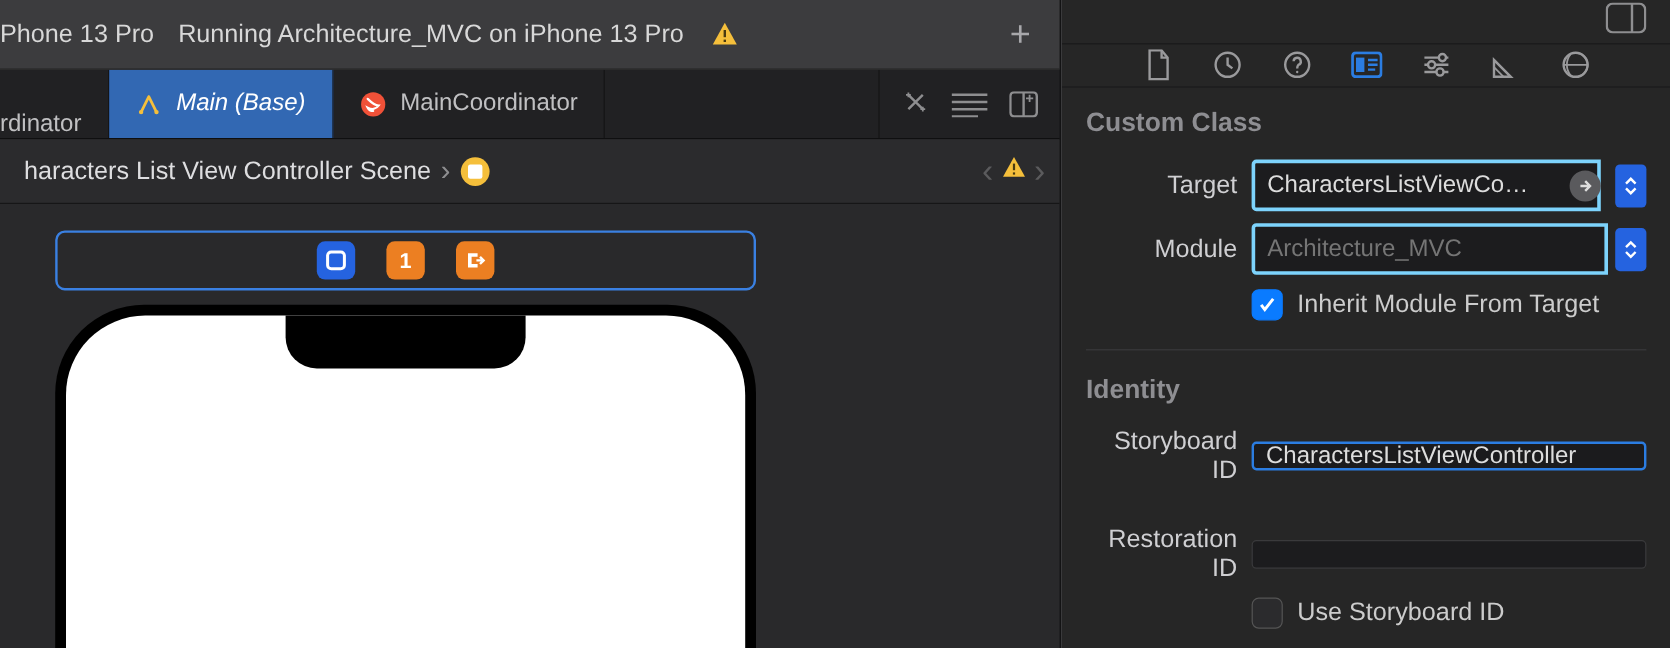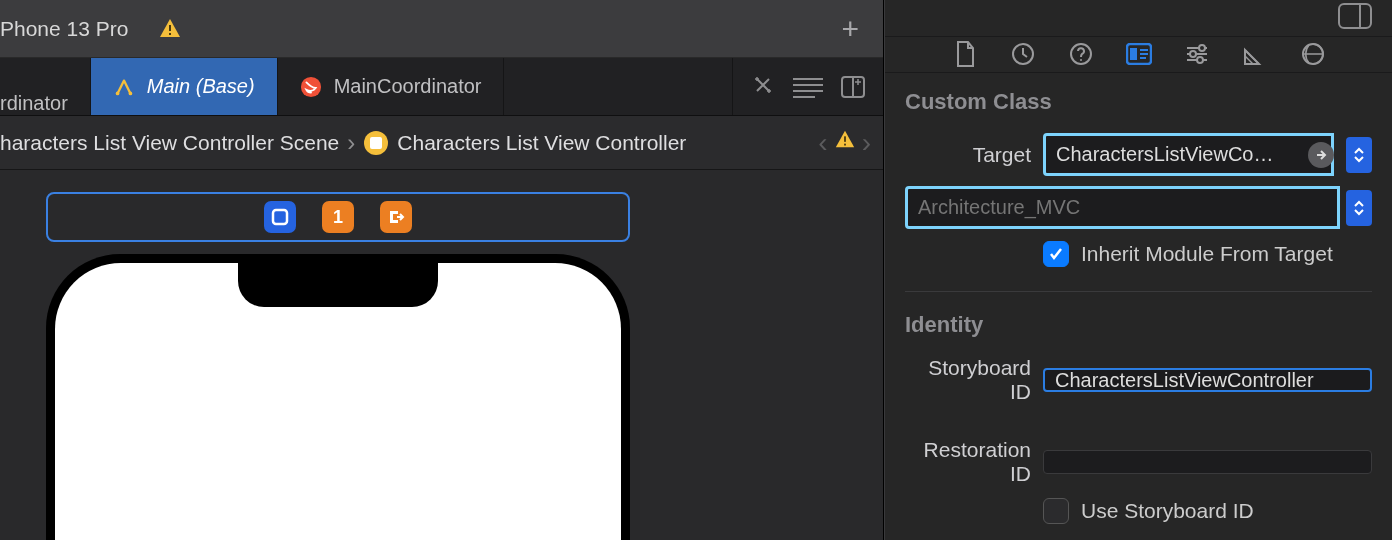--- a/index.html
+++ b/index.html
@@ -107,20 +107,21 @@
     align-items: center;
     padding: 0 10px 0 0;
     font-size: 21px;
     color: #dedee0;
     border-bottom: 1px solid #161617;
     gap: 8px;
   }
   .breadcrumb .bc-seg {
     white-space: nowrap;
     overflow: hidden;
+    padding-left: 20px;
   }
   .breadcrumb .chev { color: #8e8e90; font-size: 24px; }
   .bc-icon {
     display:flex; align-items:center;
   }
   .crumb-nav {
     margin-left: auto;
     display: flex;
     align-items: center;
     gap: 4px;
@@ -307,20 +308,21 @@
   input { outline: none; }
   svg { flex-shrink: 0; }
 </style>
 </head>
 <body>
 
 <div class="left-pane">
 
   <div class="status-bar">
     <span class="device">Phone 13 Pro</span>
+    <span class="status-text">Running Architecture_MVC on iPhone 13 Pro</span>
     <span class="warn-top">
       <svg width="24" height="24" viewBox="0 0 24 24">
           <path d="M12 2 L22 20 L2 20 Z" fill="#f5bf3b"></path>
           <rect x="11" y="8" width="2" height="6" fill="#4a3a10"></rect>
           <rect x="11" y="16" width="2" height="2" fill="#4a3a10"></rect>
         </svg>
     </span>
     <span class="plus">+</span>
   </div>
 
@@ -376,21 +378,20 @@
 
   <div class="breadcrumb">
     <span class="bc-seg">haracters List View Controller Scene</span>
     <span class="chev">›</span>
     <span class="bc-icon">
       <svg width="26" height="26">
           <circle cx="13" cy="13" r="12" fill="#f5bf3b"></circle>
           <rect x="7" y="7" width="12" height="12" rx="2" fill="#fff"></rect>
         </svg>
     </span>
-    <span class="bc-seg">Characters List View Controller</span>
     <div class="crumb-nav">
       <span class="chev">‹</span>
       <span>
         <svg width="22" height="22" viewBox="0 0 24 24">
             <path d="M12 2 L22 20 L2 20 Z" fill="#f5bf3b"></path>
             <rect x="11" y="8" width="2" height="6" fill="#4a3a10"></rect>
             <rect x="11" y="16" width="2" height="2" fill="#4a3a10"></rect>
           </svg>
       </span>
       <span class="chev">›</span>
@@ -502,20 +503,21 @@
         </span>
         <span class="dropdown-btn">
           <svg width="12" height="16">
               <path d="M2 6 L6 2 L10 6 M2 10 L6 14 L10 10" fill="none" stroke="#fff" stroke-width="2"></path>
             </svg>
         </span>
       </div>
     </div>
 
     <div class="field-row">
+      <div class="field-label">Module</div>
       <div class="class-row" style="flex:1;">
         <input class="class-input module-input" placeholder="Architecture_MVC" style="">
         <span class="dropdown-btn">
           <svg width="12" height="16">
               <path d="M2 6 L6 2 L10 6 M2 10 L6 14 L10 10" fill="none" stroke="#fff" stroke-width="2"></path>
             </svg>
         </span>
       </div>
     </div>
 

